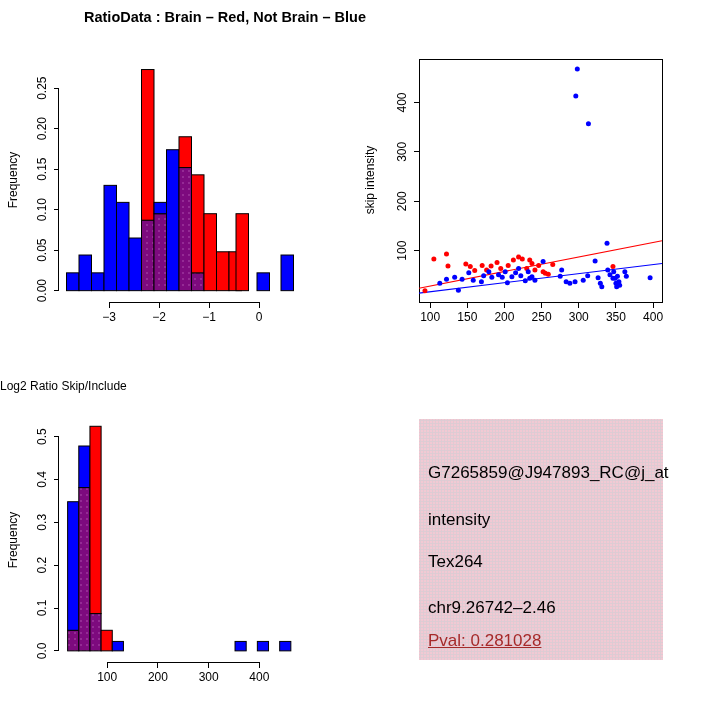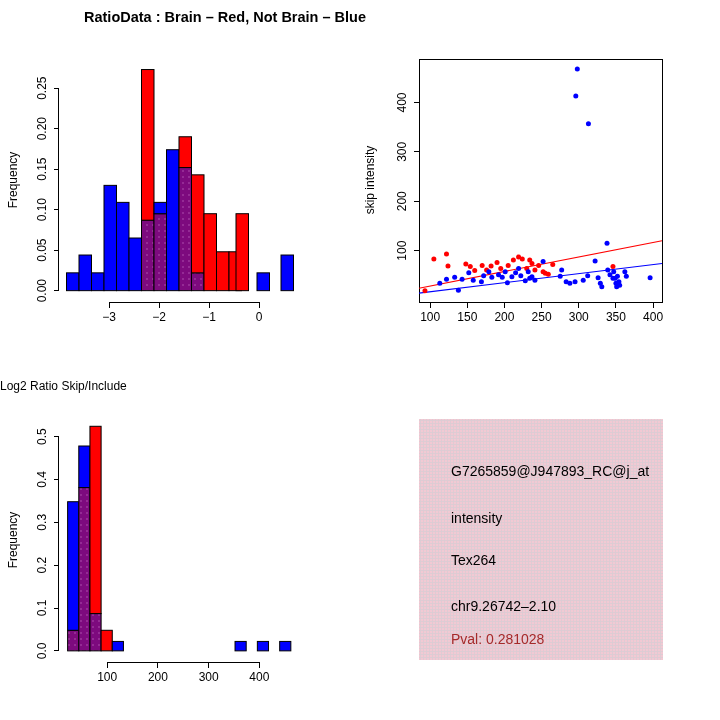--- a/index.html
+++ b/index.html
@@ -23,23 +23,23 @@
     font-size:12px;transform:rotate(-90deg);
   }
   .ylab.scatter-pos{left:-49px;}
   .infobox{
     position:absolute;left:59px;top:59px;width:244px;height:241px;
     background-color:#F2C9D3;
     background-image:radial-gradient(rgba(205,205,212,0.55) 1px, transparent 1.2px);
     background-size:3px 3px;
   }
   .iline{
-    position:absolute;left:32px;font-size:14px;white-space:nowrap;
-  }
-  .iline.pval{color:#A52A2A;}
+    position:absolute;left:9px;font-size:17px;white-space:nowrap;
+  }
+  .iline.pval{color:#A52A2A;text-decoration:underline;}
 </style>
 </head>
 <body>
 
 <div id="fig">
 
   <section class="panel" style="left:0;top:0">
     <svg width="360" height="360" viewBox="0 0 360 360">
         <defs>
           <pattern id="ovl0" width="6" height="6" patternUnits="userSpaceOnUse">
@@ -250,18 +250,18 @@
       </svg>
     <div class="xlab">Itensity</div>
     <div class="ylab">Frequency</div>
   </section>
 
   <section class="panel" style="left:360px;top:360px">
     <div class="infobox">
       <div class="iline" style="top:44px">G7265859@J947893_RC@j_at</div>
       <div class="iline" style="top:91px">intensity</div>
       <div class="iline" style="top:133px">Tex264</div>
-      <div class="iline" style="top:179px">chr9.26742–2.10</div>
+      <div class="iline" style="top:179px">chr9.26742–2.46</div>
       <div class="iline pval" style="top:212px">Pval: 0.281028</div>
     </div>
   </section>
 
 </div>
 
 </body></html>

